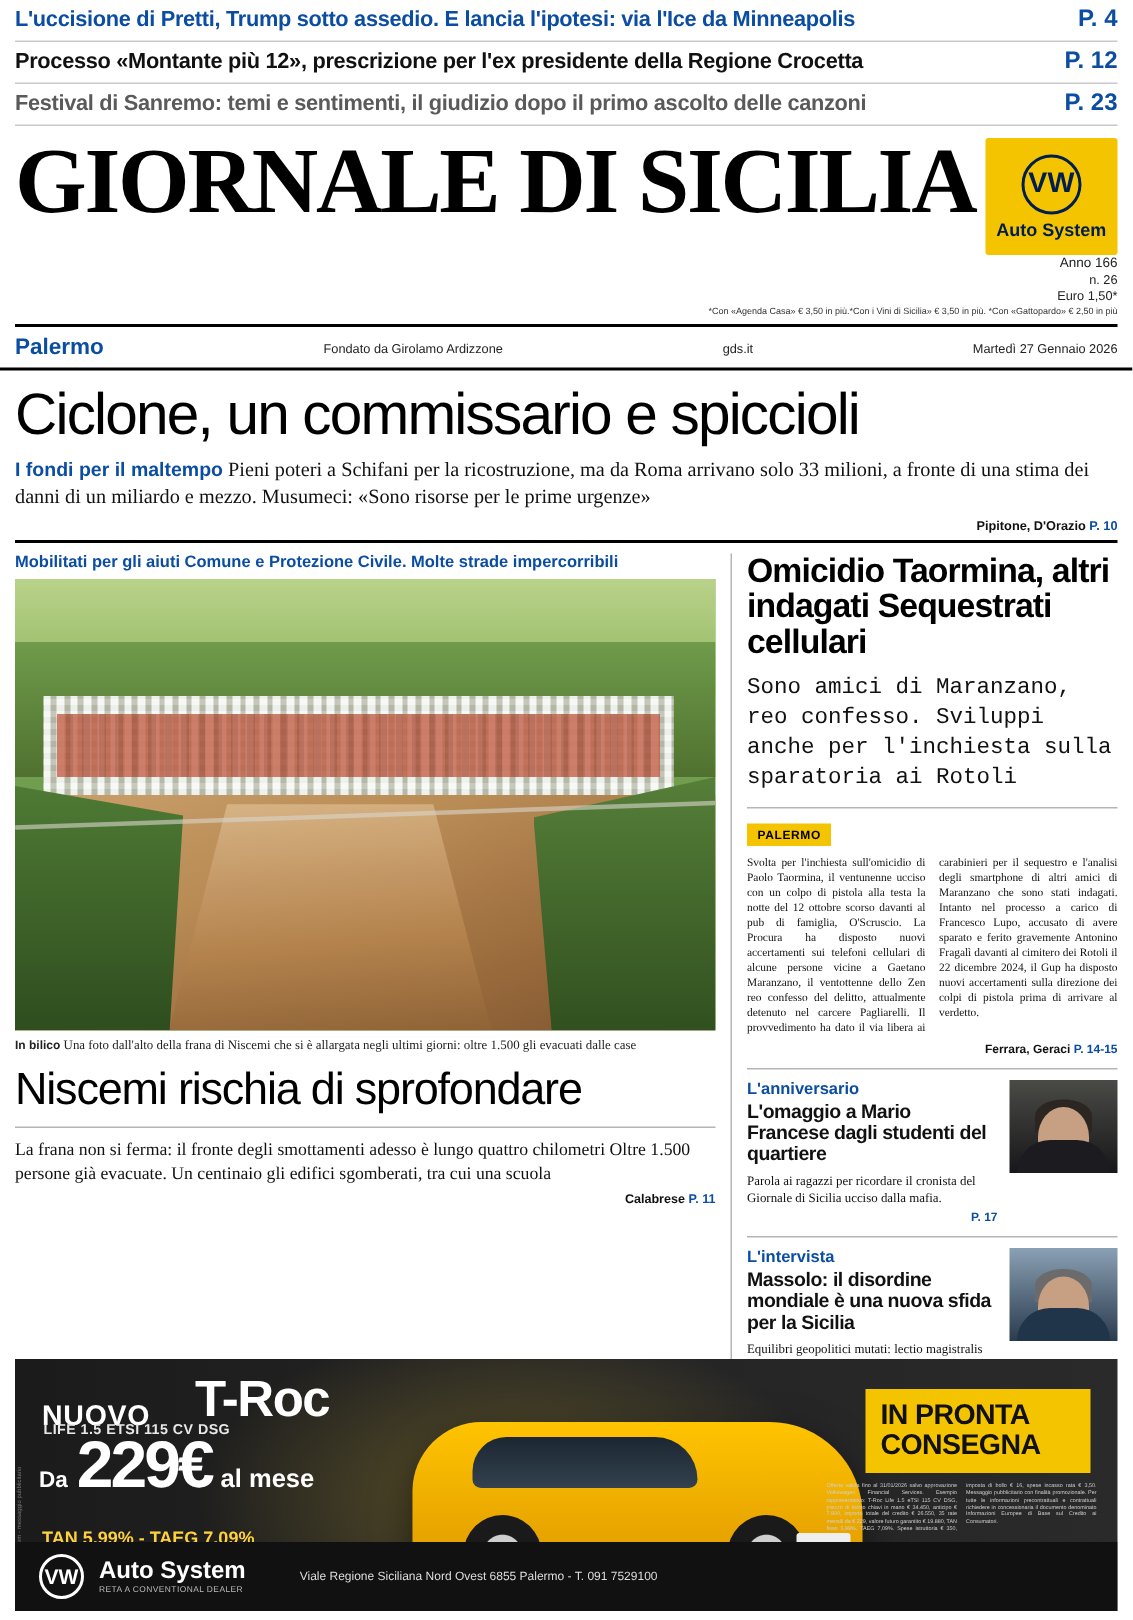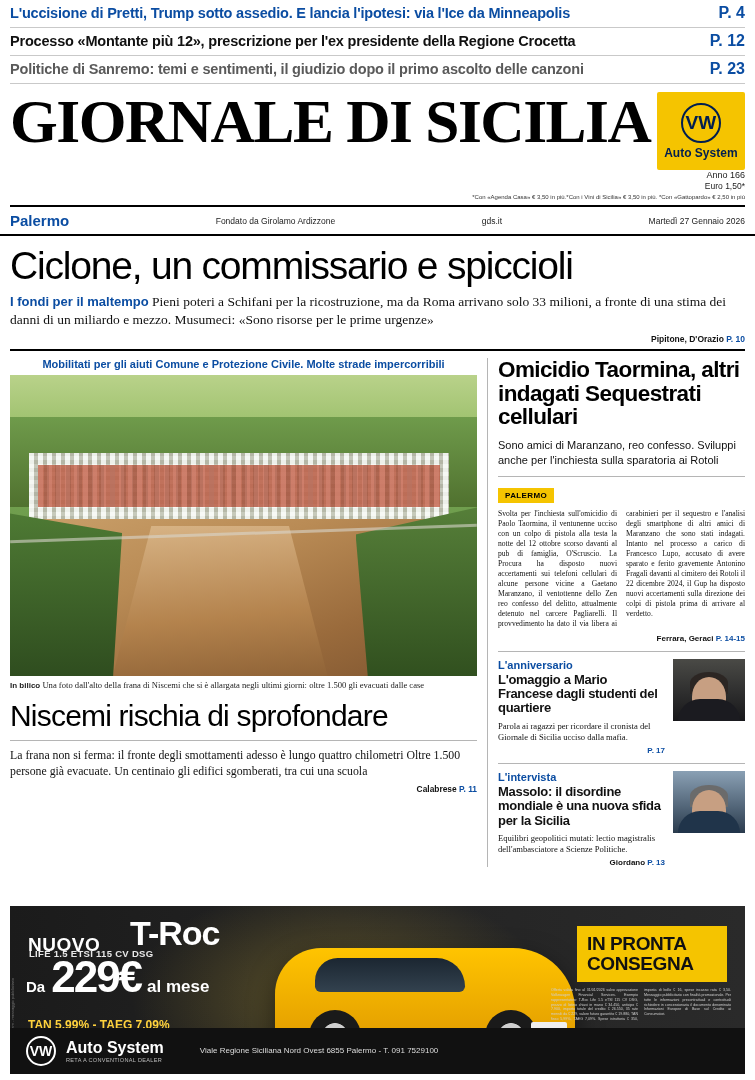--- a/index.html
+++ b/index.html
@@ -91,21 +91,21 @@
   .lead-sub .kicker { color: #0b4da2; font-weight: bold; font-family: "Liberation Sans", sans-serif; font-size: 13px; }
   .lead-byline { text-align: right; font-size: 8.5px; font-weight: bold; margin-top: 5px; }
   .lead-byline .pg { color: #0b4da2; }
   .lead-rule { border-top: 2px solid #000; margin: 5px 10px 0 10px; }
 
   
   .cols { display: flex; padding: 0 10px; margin-top: 7px; }
   .col-left { width: 478px; padding-right: 10px; border-right: 1px solid #b5b5b5; }
   .col-right { width: 257px; padding-left: 10px; }
 
-  .left-kicker { font-size: 11px; font-weight: bold; color: #0b4da2; margin-bottom: 5px; text-align: center; }
+  .left-kicker { font-size: 11px; font-weight: bold; color: #0b4da2; margin-bottom: 5px; }
 
   .photo {
     width: 100%; height: 301px; position: relative; overflow: hidden;
     background: linear-gradient(#7fae5a, #5d8b3f);
   }
   .photo .sky { position:absolute; top:0; left:0; right:0; height:26%;
     background: linear-gradient(#b9d28a, #8fb75e); }
   .photo .hill { position:absolute; top:14%; left:0; right:0; height:30%;
     background: linear-gradient(#6f9b4b, #50712f); }
   .photo .town { position:absolute; top:26%; left:4%; right:6%; height:26%;
@@ -141,22 +141,22 @@
   .left-sep { border-top: 1px solid #b5b5b5; margin: 8px 0 6px 0; }
   .left-body { font-family: "Liberation Serif", serif; font-size: 11.8px; line-height: 1.38; color: #111; }
   .left-credit { text-align: right; font-size: 8.4px; font-weight: bold; margin-top: 4px; }
   .left-credit .pg { color: #0b4da2; }
 
   
   .r-head {
     font-size: 22.5px; font-weight: bold; line-height: 1.05; letter-spacing: -0.6px; color: #000;
   }
   .r-sub {
-    margin-top: 9px; font-size: 11px; line-height: 1.35; color: #111;
-    font-family: Liberation Sans, sans-serif;
+    margin-top: 9px; font-size: 15px; line-height: 1.35; color: #111;
+    font-family: Liberation Mono, monospace;
   }
   .r-rule { border-top: 1px solid #b5b5b5; margin: 8px 0 7px 0; }
   .tag {
     display: inline-block; background: #f5c400; color: #000;
     font-size: 8px; font-weight: bold; letter-spacing: 0.4px;
     padding: 3px 7px; margin-bottom: 6px;
   }
   .twocol {
     column-count: 2; column-gap: 9px;
     font-family: "Liberation Serif", serif;
@@ -249,35 +249,36 @@
   <div class="teasers">
     <div class="teaser t1">
       <div class="teaser-text">L'uccisione di Pretti, Trump sotto assedio. E lancia l'ipotesi: via l'Ice da Minneapolis</div>
       <div class="teaser-page">P.  4</div>
     </div>
     <div class="teaser t2">
       <div class="teaser-text">Processo «Montante più 12», prescrizione per l'ex presidente della Regione Crocetta</div>
       <div class="teaser-page">P. 12</div>
     </div>
     <div class="teaser t3">
-      <div class="teaser-text">Politiche di Sanremo: temi e sentimenti, il giudizio dopo il primo ascolto delle canzoni</div>
+      <div class="teaser-text">Festival di Sanremo: temi e sentimenti, il giudizio dopo il primo ascolto delle canzoni</div>
       <div class="teaser-page">P. 23</div>
     </div>
   </div>
 
   <div class="masthead">
     <div class="mast-title">GIORNALE DI SICILIA</div>
     <div class="vw-badge">
       <div class="vw-circle">VW</div>
       <div class="vw-label">Auto System</div>
     </div>
   </div>
 
   <div class="mast-meta">
     <div class="big">Anno 166</div>
+    <div>n. 26</div>
     <div>Euro 1,50*</div>
     <div class="fine">*Con «Agenda Casa» € 3,50 in più.*Con i Vini di Sicilia» € 3,50 in più. *Con «Gattopardo» € 2,50 in più</div>
   </div>
 
   <div class="mast-rule"></div>
 
   <div class="infobar">
     <div class="city">Palermo</div>
     <div class="founded">Fondato da Girolamo Ardizzone</div>
     <div class="site">gds.it</div>

